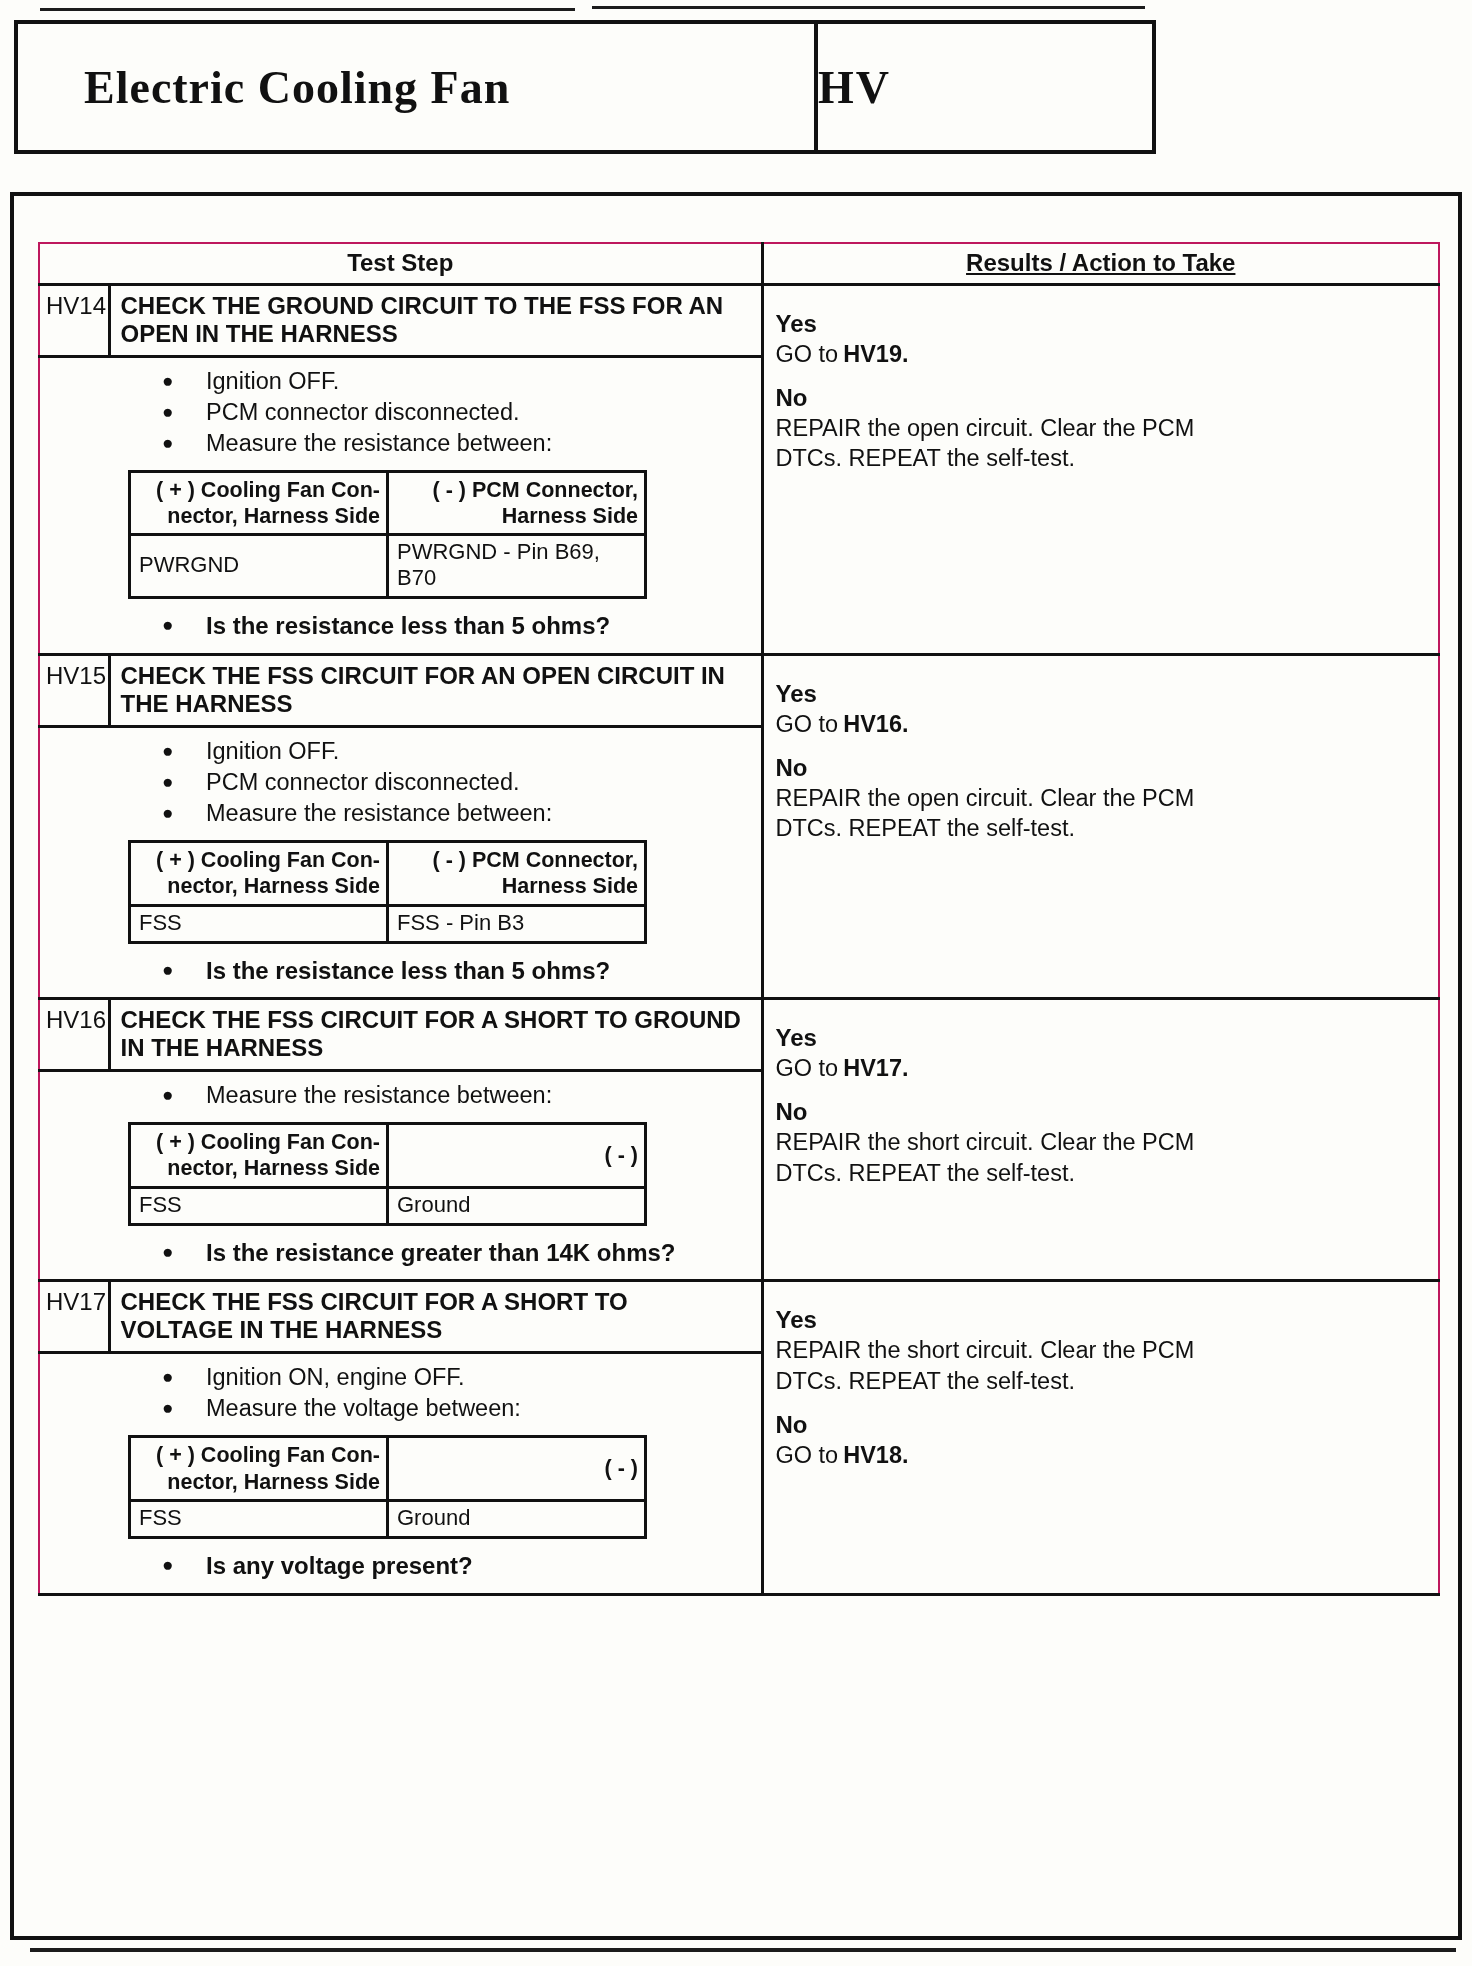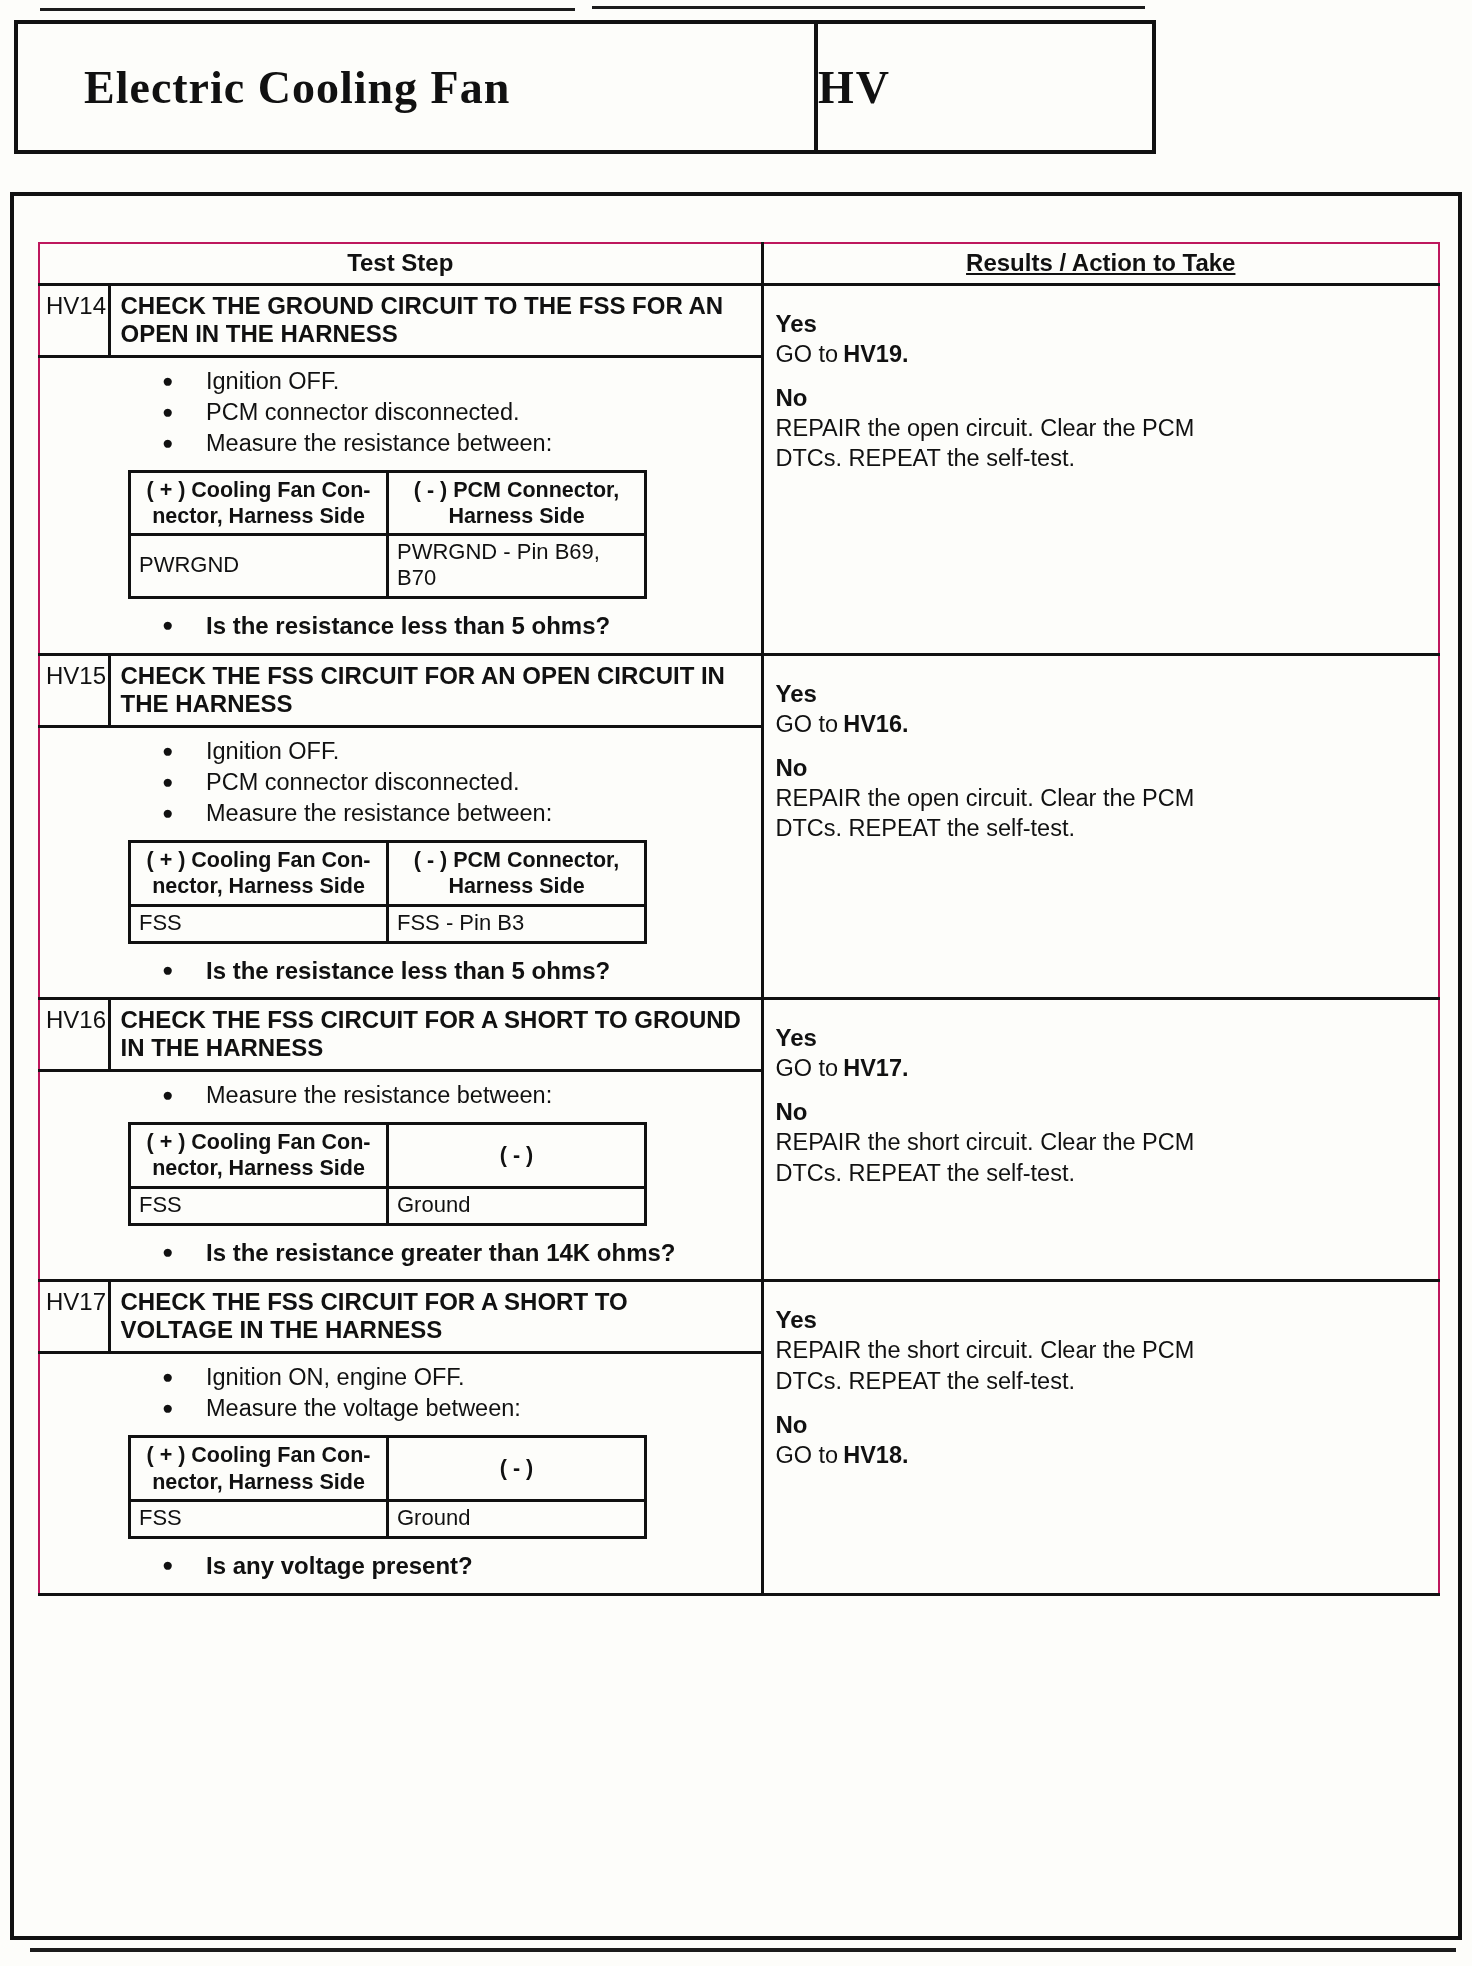--- a/index.html
+++ b/index.html
@@ -60,21 +60,21 @@
   }
   .body-cell { padding:7px 0 10px 0; border-bottom:3px solid #111; }
 
   .bullet { display:flex; padding-left:122px; margin:2px 0; font-size:23.5px; line-height:1.24; }
   .bullet .marker { width:44px; flex:none; font-size:19px; line-height:1.5; }
   .bullet.question { font-weight:bold; margin-top:12px; font-size:24px; }
 
   .measure-table { border-collapse:collapse; margin:12px 0 4px 88px; }
   .measure-table th, .measure-table td { border:3px solid #111; }
   .measure-table th {
-    width:258px; font-size:21.5px; font-weight:bold; text-align:center;
+    width:258px; font-size:21.5px; font-weight:bold; text-align:right;
     vertical-align:middle; white-space:pre-line; padding:4px 6px; line-height:1.22;
   }
   .measure-table td {
     font-size:22px; font-weight:normal; text-align:left;
     padding:3px 8px 5px; vertical-align:middle; height:34px;
   }
 
   .results-cell {
     vertical-align:bottom; border-left:3px solid #111; border-bottom:3px solid #111;
     padding:10px 8px 0 12px;

